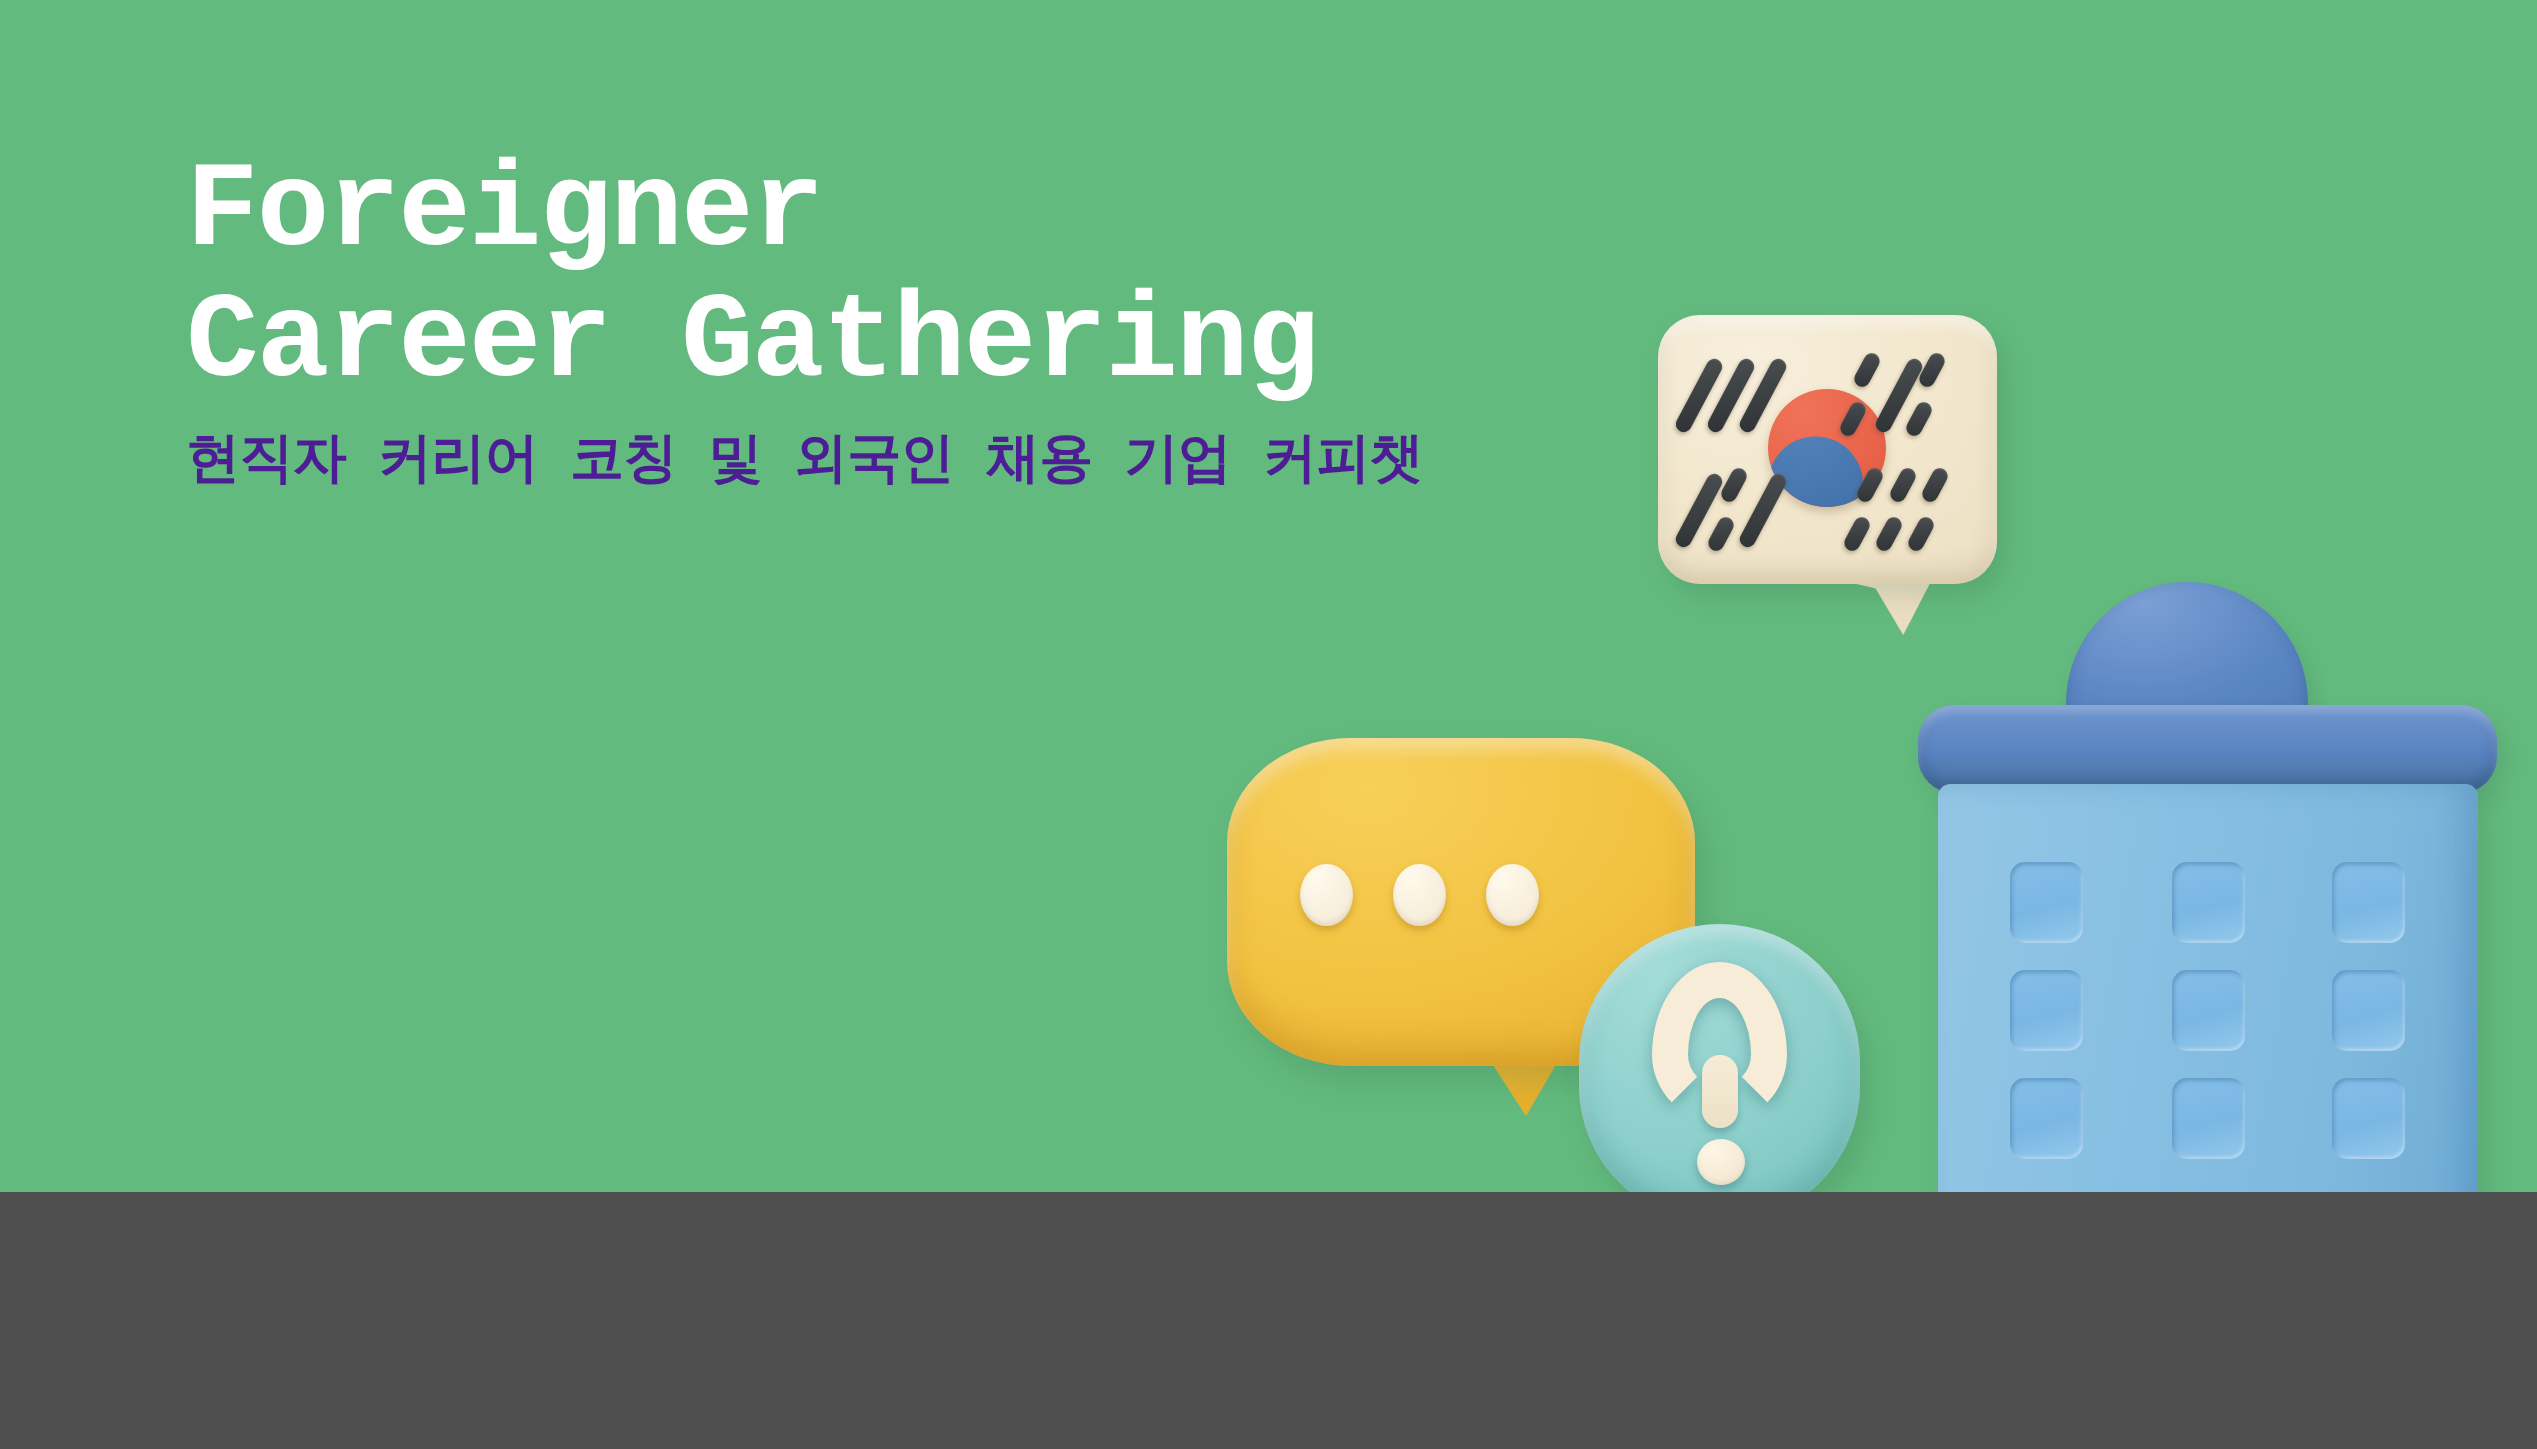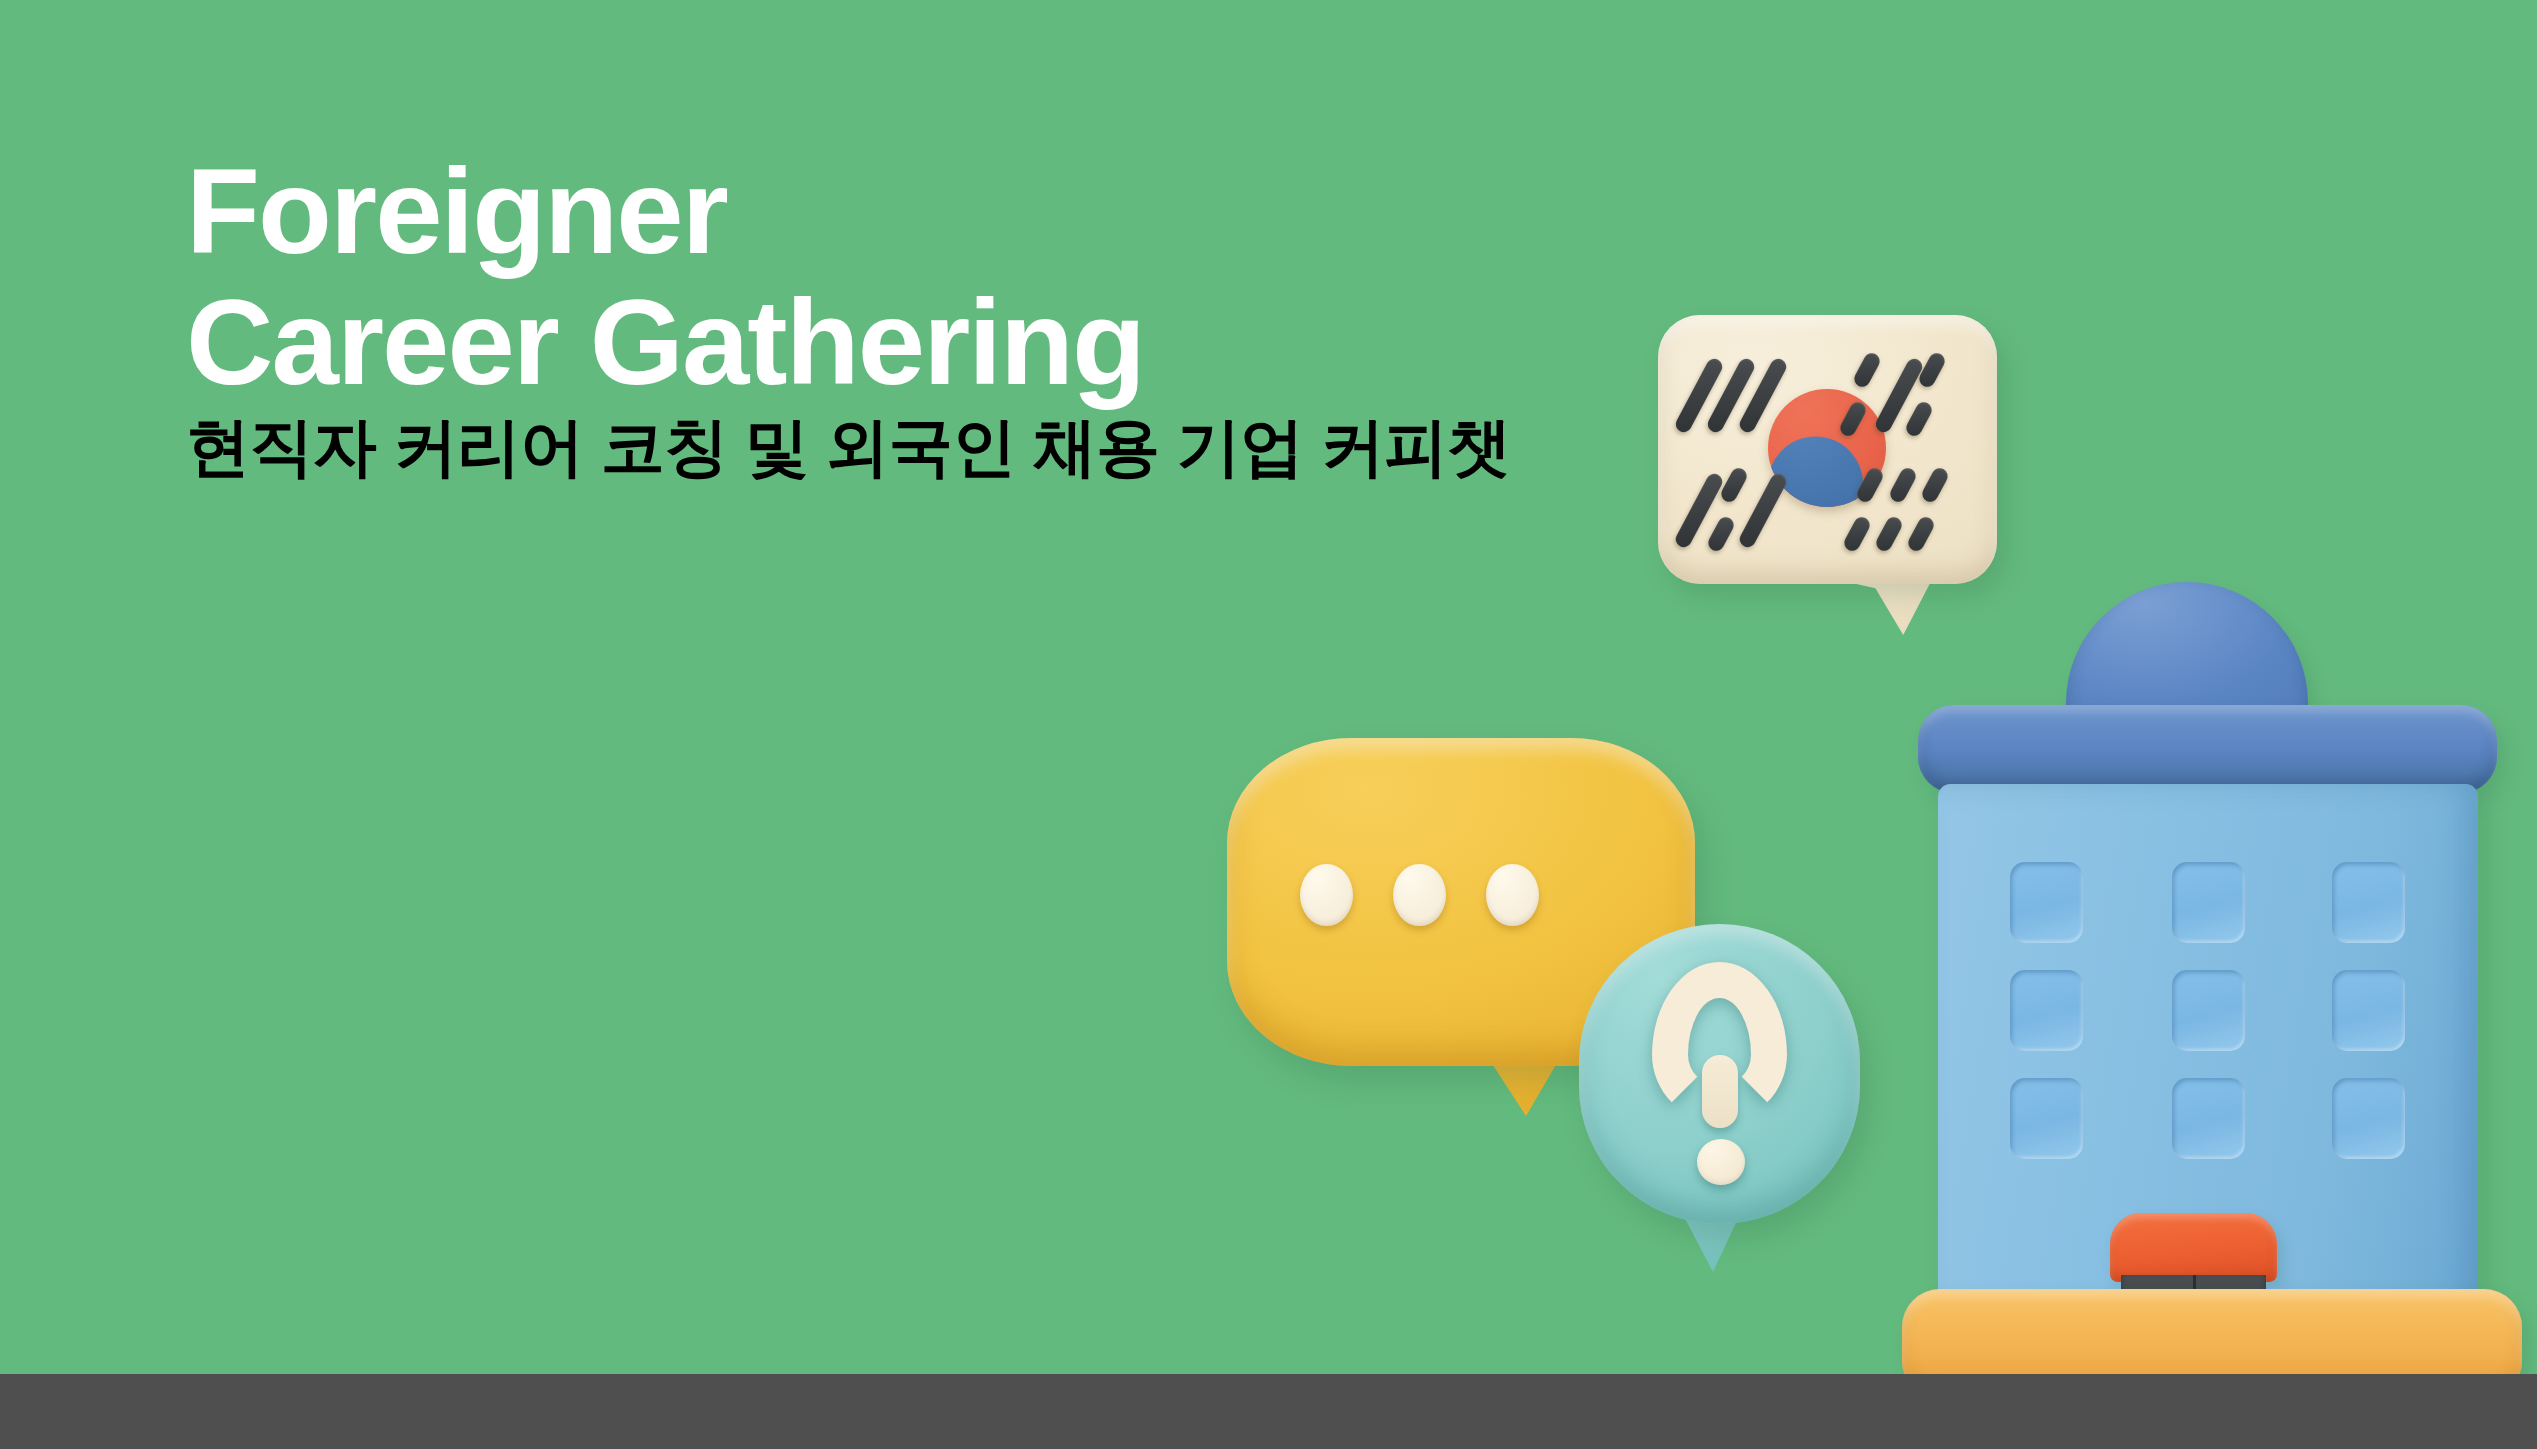--- a/index.html
+++ b/index.html
@@ -5,46 +5,47 @@
 <style>
   html, body {
     margin: 0; padding: 0;
     background: #4f4f4f;
   }
   * { box-sizing: border-box; }
 
   #poster {
     position: relative;
     width: 2538px;
-    height: 1374px;
+    height: 1192px;
     overflow: hidden;
     background: #63ba7e;
-    font-family: Liberation Sans, sans-serif;
+    font-family: Liberation Mono, monospace;
   }
 
   
   #text-block {
     position: absolute;
     left: 186px;
     top: 146px;
     width: 1586px;
   }
   .title-line {
     color: #ffffff;
     font-size: 121px;
     font-weight: bold;
     line-height: 1.085;
     letter-spacing: -1.9px;
     white-space: nowrap;
   }
   #subtitle {
-    color: #000000;
-    font-size: 64px;
+    color: #4c1d95;
+    font-size: 54px;
     font-weight: bold;
     line-height: 1.2;
+    margin-top: 21px;
     letter-spacing: -0.6px;
     white-space: nowrap;
   }
   #datetime {
     position: absolute;
     left: 187px;
     top: 1260px;
     color: #ffffff;
     font-size: 50px;
     font-weight: bold;

